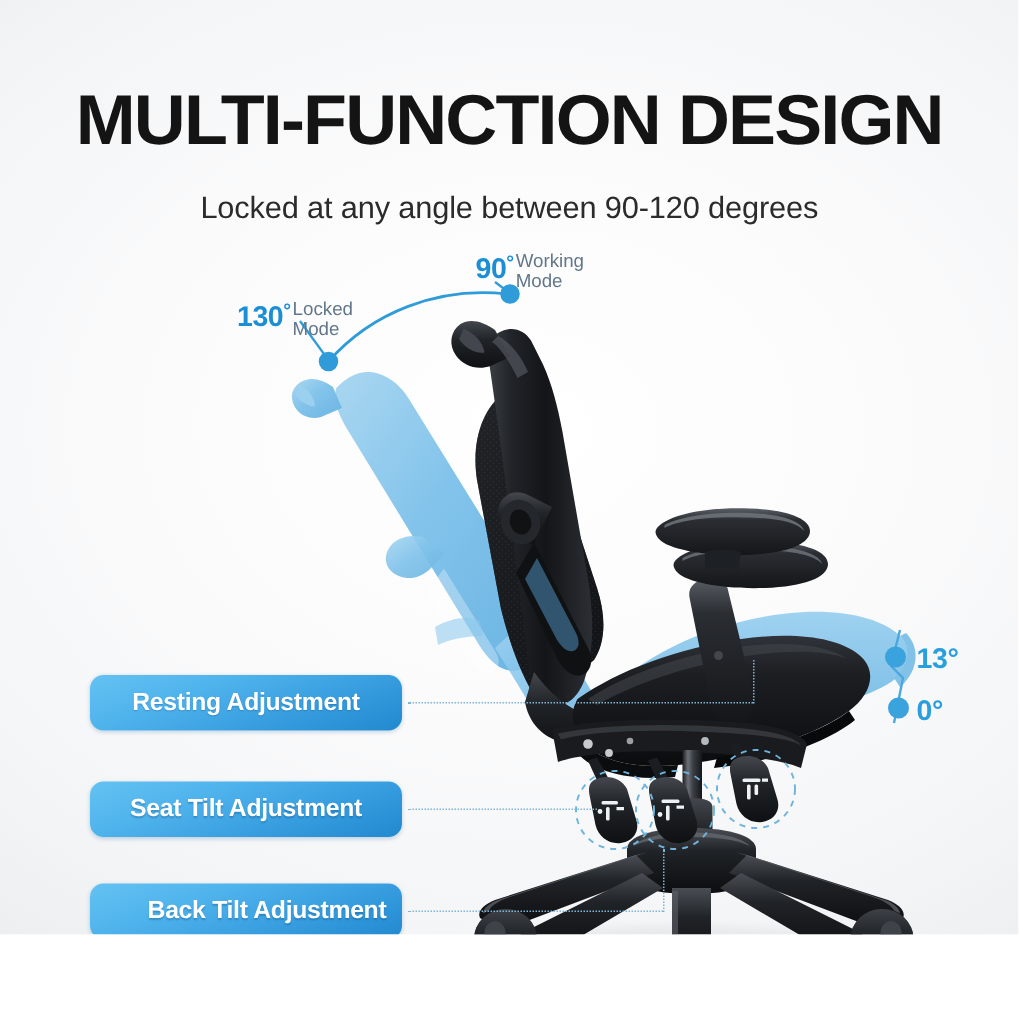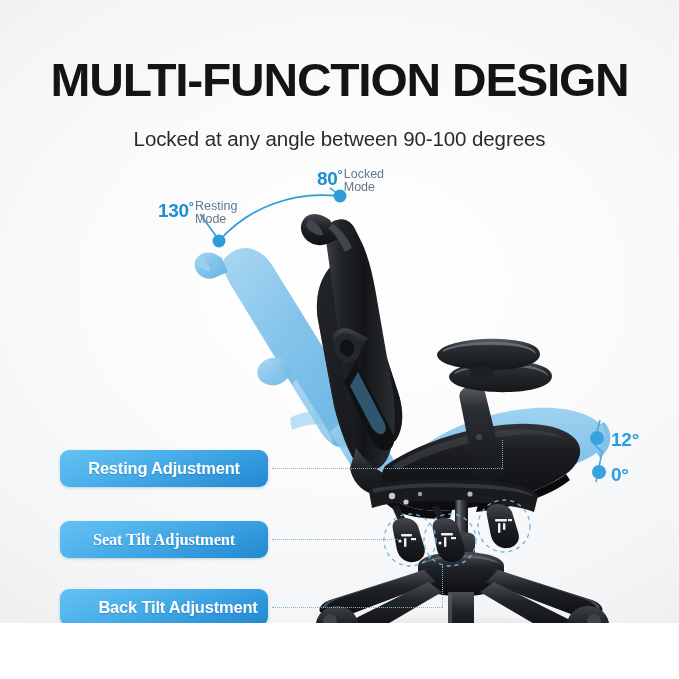--- a/index.html
+++ b/index.html
@@ -105,21 +105,21 @@
     align-items: center;
     justify-content: center;
     color: #ffffff;
     font-size: 16.5px;
     font-weight: 700;
     letter-spacing: -0.2px;
     text-shadow: 0 1px 1px rgba(20,80,130,0.35);
     box-sizing: border-box;
   }
   #pill-0 { top: 450px; }
-  #pill-1 { top: 521px; font-family: Liberation Serif, serif; }
+  #pill-1 { top: 521px; }
   #pill-2 { top: 589px; padding-left: 28px; }
 
   
   .dotline {
     position: absolute;
     height: 0;
     border-top: 1.4px dotted #7fb6d8;
   }
   .dotline-v {
     position: absolute;
@@ -515,31 +515,31 @@
   <div class="dotline-v" style="left:502px; top:440px; height:29px; z-index:7;"></div>
 
   <div class="dotline" style="left:272px; top:539px; width:126px; z-index:7;"></div>
 
   <div class="dotline" style="left:272px; top:607px; width:170px; z-index:7;"></div>
   <div class="dotline-v" style="left:442px; top:566px; height:42px; z-index:7;"></div>
 
   <div class="txt-layer">
 
     <div id="title">MULTI-FUNCTION DESIGN</div>
-    <div id="subtitle">Locked at any angle between 90-100 degrees</div>
+    <div id="subtitle">Locked at any angle between 90-120 degrees</div>
 
     <div class="angle-label" id="label-120">
-      <span class="angle-num">130</span><span class="angle-deg">°</span><span class="angle-mode"><span>Resting</span><br><span>Mode</span></span>
+      <span class="angle-num">130</span><span class="angle-deg">°</span><span class="angle-mode"><span>Locked</span><br><span>Mode</span></span>
     </div>
 
     <div class="angle-label" id="label-90">
-      <span class="angle-num">80</span><span class="angle-deg">°</span><span class="angle-mode"><span>Locked</span><br><span>Mode</span></span>
+      <span class="angle-num">90</span><span class="angle-deg">°</span><span class="angle-mode"><span>Working</span><br><span>Mode</span></span>
     </div>
 
-    <div class="side-angle" id="side-12">12°</div>
+    <div class="side-angle" id="side-12">13°</div>
     <div class="side-angle" id="side-0">0°</div>
 
     <div class="pill" id="pill-0">
       <span>Resting Adjustment</span>
     </div>
     <div class="pill" id="pill-1">
       <span>Seat Tilt Adjustment</span>
     </div>
     <div class="pill" id="pill-2">
       <span>Back Tilt Adjustment</span>

